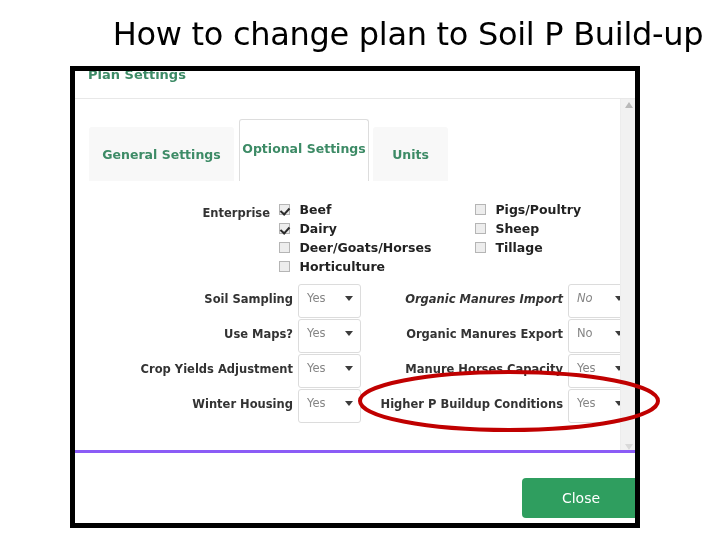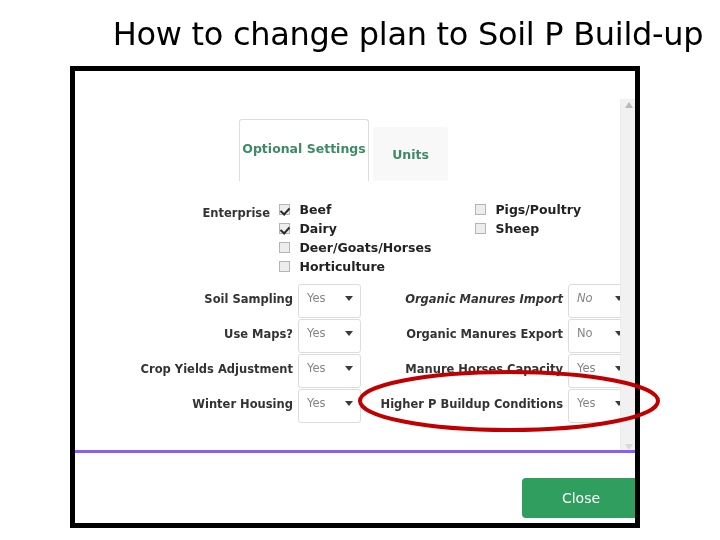--- a/index.html
+++ b/index.html
@@ -306,24 +306,30 @@
   }
 </style>
 </head>
 <body>
 
 <div id="slide-title">How to change plan to Soil P Build-up</div>
 
 <div id="dialog-frame">
   <div id="dialog-inner">
 
+    <div id="dialog-header">
+      <div id="dialog-title">Plan Settings</div>
+    </div>
 
     <div id="dialog-body">
 
       <div id="tab-strip">
+        <div class="tab" id="tab-general">
+          <span>General Settings</span>
+        </div>
         <div class="tab active" id="tab-optional">
           <span>Optional Settings</span>
         </div>
         <div class="tab" id="tab-units">
           <span>Units</span>
         </div>
       </div>
 
       <div id="enterprise-row">
         <div id="enterprise-label">Enterprise</div>
@@ -348,20 +354,24 @@
         </div>
 
         <div class="cb-col" id="cb-col-right">
           <div class="cb-item">
             <span class="cb-box"></span>
             <span class="cb-text">Pigs/Poultry</span>
           </div>
           <div class="cb-item">
             <span class="cb-box"></span>
             <span class="cb-text">Sheep</span>
+          </div>
+          <div class="cb-item">
+            <span class="cb-box"></span>
+            <span class="cb-text">Tillage</span>
           </div>
         </div>
       </div>
 
       <div id="fields-area">
 
         <div class="field-row left" style="top:0px;">
           <div class="field-label">Soil Sampling</div>
           <div class="field-select">
             <span class="sel-value">Yes</span>

